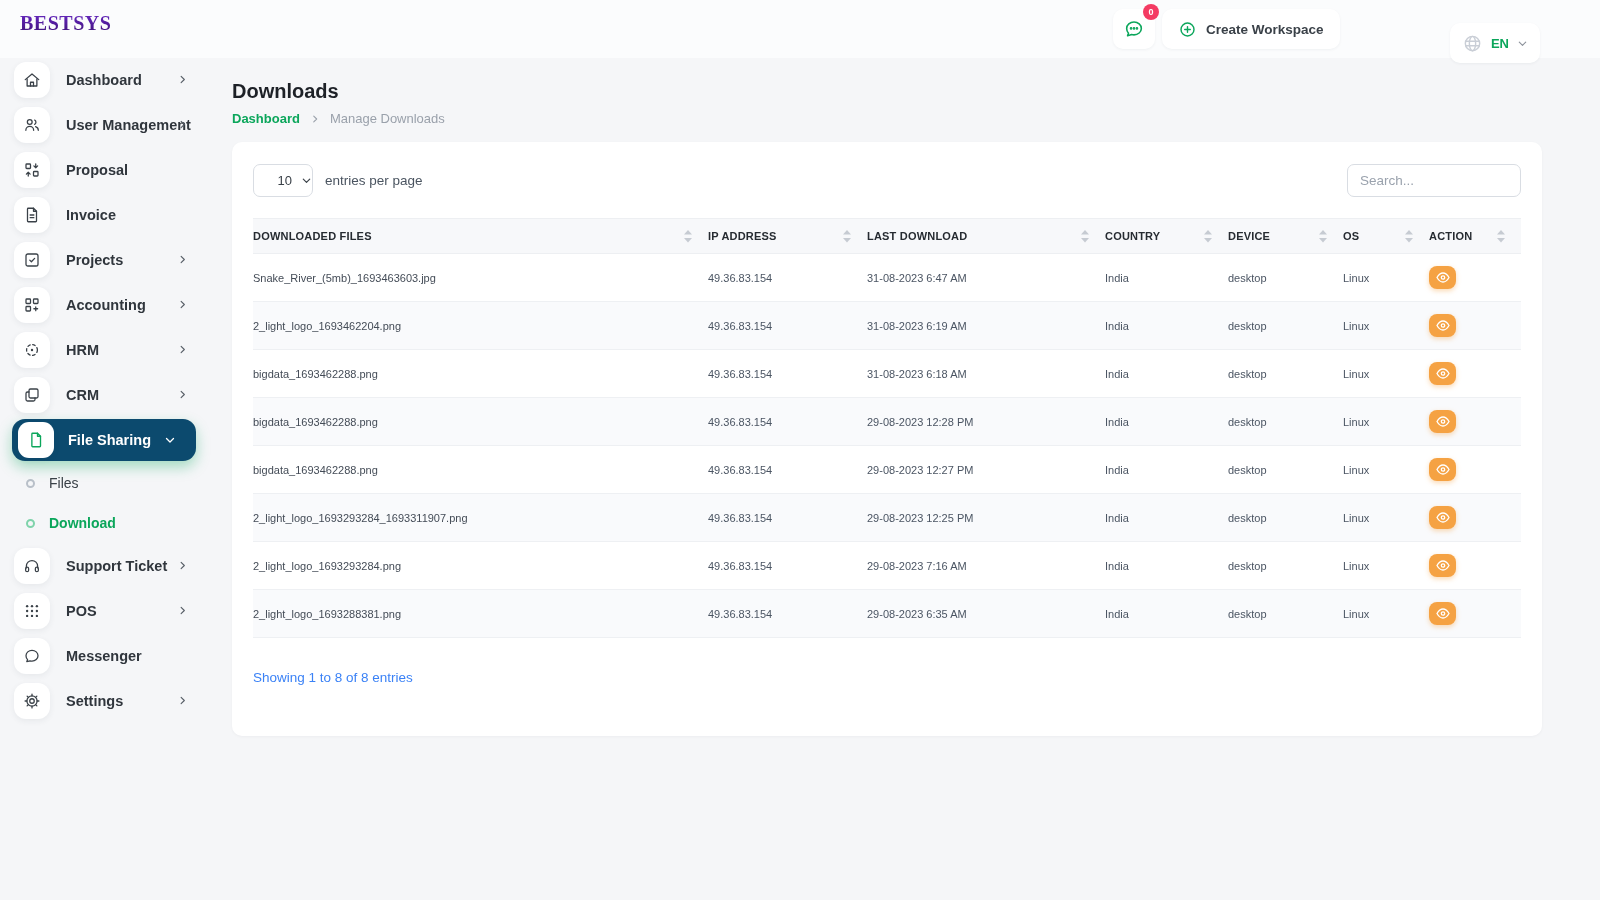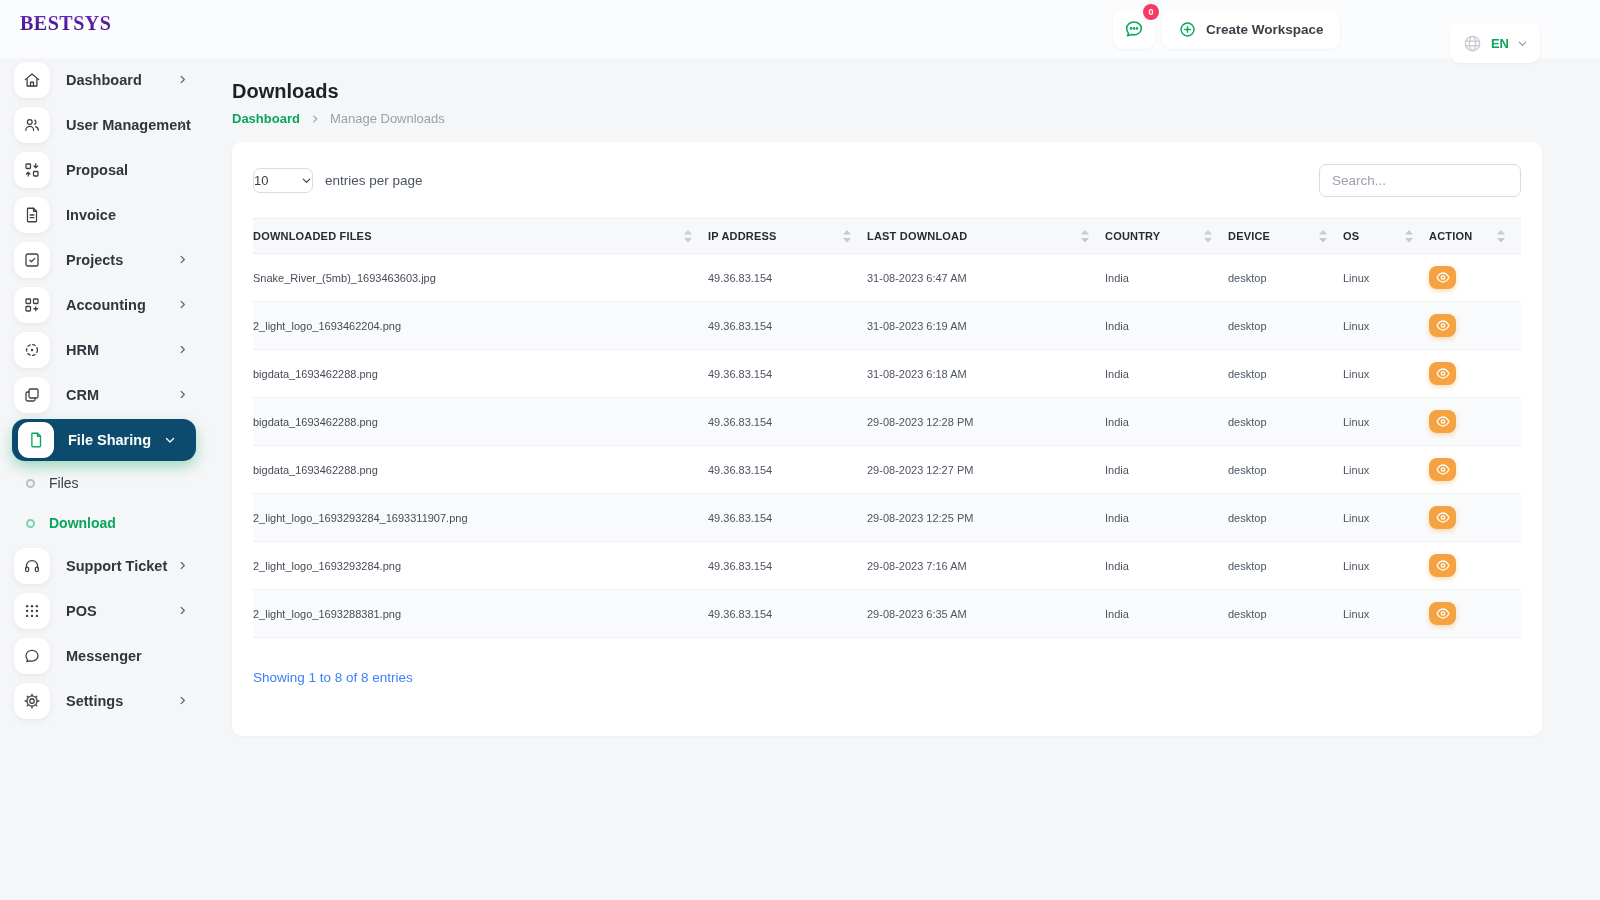--- a/index.html
+++ b/index.html
@@ -81,27 +81,27 @@
   .crumb-link { color:#0ba65b; font-weight:600; cursor:pointer; }
   .crumb-sep { color:#9aa1ab; display:flex; }
   .crumb-current { color:#9aa1ab; }
   .card {
     margin-top:16px; background:#ffffff; border-radius:10px;
     box-shadow:0 1px 3px rgba(20,30,50,.04);
     padding:22px 21px 46px 21px; min-height:594px;
   }
   .controls-row { display:flex; align-items:center; }
   .page-size {
-    width:60px; height:25px; border:1px solid #d9dde3; border-radius:7px;
-    display:flex; align-items:center; justify-content:space-between; gap:9px;
+    width:60px; height:33px; border:1px solid #d9dde3; border-radius:7px;
+    display:flex; align-items:center; justify-content:flex-end; gap:9px;
     font-size:13px; color:#3a4148; cursor:pointer; background:#fff;
   }
   .entries-label { margin-left:12px; font-size:13.5px; color:#4a5460; }
   .search-input {
-    margin-left:auto; width:202px; height:33px; border:1px solid #d9dde3; border-radius:7px;
+    margin-left:auto; width:174px; height:33px; border:1px solid #d9dde3; border-radius:7px;
     padding:0 12px; font-size:13.5px; color:#3a4148; outline:none; background:#fff;
     font-family:"Liberation Sans", sans-serif;
   }
   .search-input::placeholder { color:#9aa2ad; }
   
   table { width:100%; border-collapse:collapse; margin-top:21px; table-layout:fixed; }
   col.c1{width:455px} col.c2{width:159px} col.c3{width:238px}
   col.c4{width:123px} col.c5{width:115px} col.c6{width:86px} col.c7{width:92px}
   thead th {
     background:#f7f8fa; height:35px; text-align:left;

